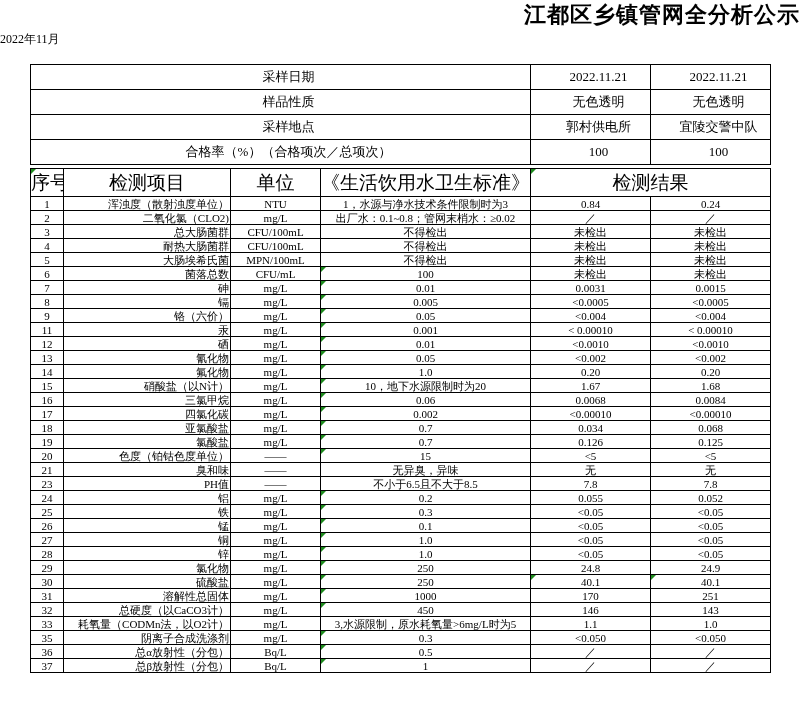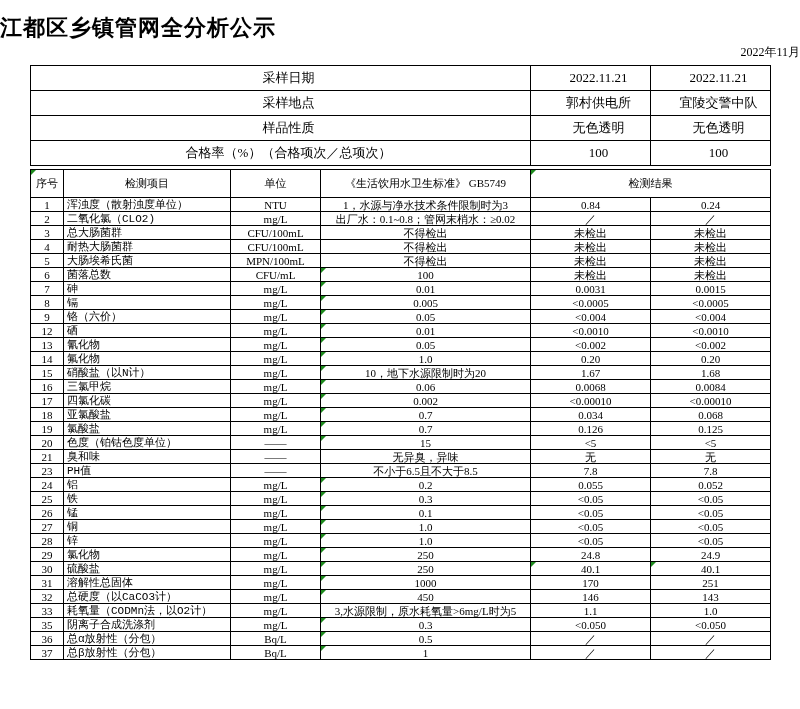--- a/index.html
+++ b/index.html
@@ -5,31 +5,31 @@
   * { box-sizing: border-box; margin: 0; padding: 0; }
   html, body { width: 800px; background: #fff; }
   body {
     height: 709px;
     position: relative;
     overflow: hidden;
     font-family: "Liberation Serif", "DejaVu Serif", serif;
     color: #000;
   }
   .page-title {
-    text-align: left;
+    text-align: right;
     font-size: 22px;
     font-weight: bold;
-    padding-top: 13px;
+    padding-top: 0;
     letter-spacing: 1px;
   }
   .page-subtitle {
-    text-align: right;
+    text-align: left;
     font-size: 12px;
     margin-top: 1px;
-    margin-bottom: 4px;
+    margin-bottom: 16px;
   }
   table {
     border-collapse: collapse;
     table-layout: fixed;
     width: 740px;
     margin-left: 30px;
   }
   td, th {
     border: 1px solid #000;
     font-weight: normal;
@@ -37,23 +37,23 @@
     vertical-align: middle;
     position: relative;
     overflow: hidden;
     white-space: nowrap;
   }
   
   .info-table td { height: 25px; font-size: 13px; padding-left: 16px; }
   .info-table { margin-bottom: 3px; }
   
   .main-table { margin-top: 3px; }
-  .main-table th { height: 28px; font-size: 11px; }
+  .main-table th { height: 28px; font-size: 19px; }
   .main-table td { height: 14px; font-size: 11px; line-height: 12px; padding: 0 1px; }
-  .main-table td.item-cell { text-align: left; padding-left: 3px; font-family: Liberation Mono, monospace; }
+  .main-table td.item-cell { text-align: right; padding-left: 3px; }
   .tri {
     position: absolute;
     left: 0;
     top: 0;
     width: 0;
     height: 0;
     border-top: 5px solid #1e8b1e;
     border-right: 5px solid transparent;
     display: block;
   }
@@ -70,28 +70,28 @@
       <col style="width:120px">
       <col style="width:120px">
     </colgroup>
   <tbody>
       <tr>
     <td>采样日期</td>
     <td>2022.11.21</td>
     <td>2022.11.21</td>
   </tr>
       <tr>
+    <td>样品性质</td>
+    <td>无色透明</td>
+    <td>无色透明</td>
+  </tr>
+      <tr>
     <td>采样地点</td>
     <td>郭村供电所</td>
     <td>宜陵交警中队</td>
-  </tr>
-      <tr>
-    <td>样品性质</td>
-    <td>无色透明</td>
-    <td>无色透明</td>
   </tr>
       <tr>
     <td>合格率（%）（合格项次／总项次）</td>
     <td>100</td>
     <td>100</td>
   </tr>
     </tbody>
 </table>
 
 <table class="main-table">
@@ -179,20 +179,28 @@
   </tr>
       <tr>
     <td>9</td>
     <td class="item-cell">铬（六价）</td>
     <td>mg/L</td>
     <td>0.05<span class="tri"></span></td>
     <td>&lt;0.004</td>
     <td>&lt;0.004</td>
   </tr>
       <tr>
+    <td>11</td>
+    <td class="item-cell">汞</td>
+    <td>mg/L</td>
+    <td>0.001<span class="tri"></span></td>
+    <td>&lt; 0.00010</td>
+    <td>&lt; 0.00010</td>
+  </tr>
+      <tr>
     <td>12</td>
     <td class="item-cell">硒</td>
     <td>mg/L</td>
     <td>0.01<span class="tri"></span></td>
     <td>&lt;0.0010</td>
     <td>&lt;0.0010</td>
   </tr>
       <tr>
     <td>13</td>
     <td class="item-cell">氰化物</td>

